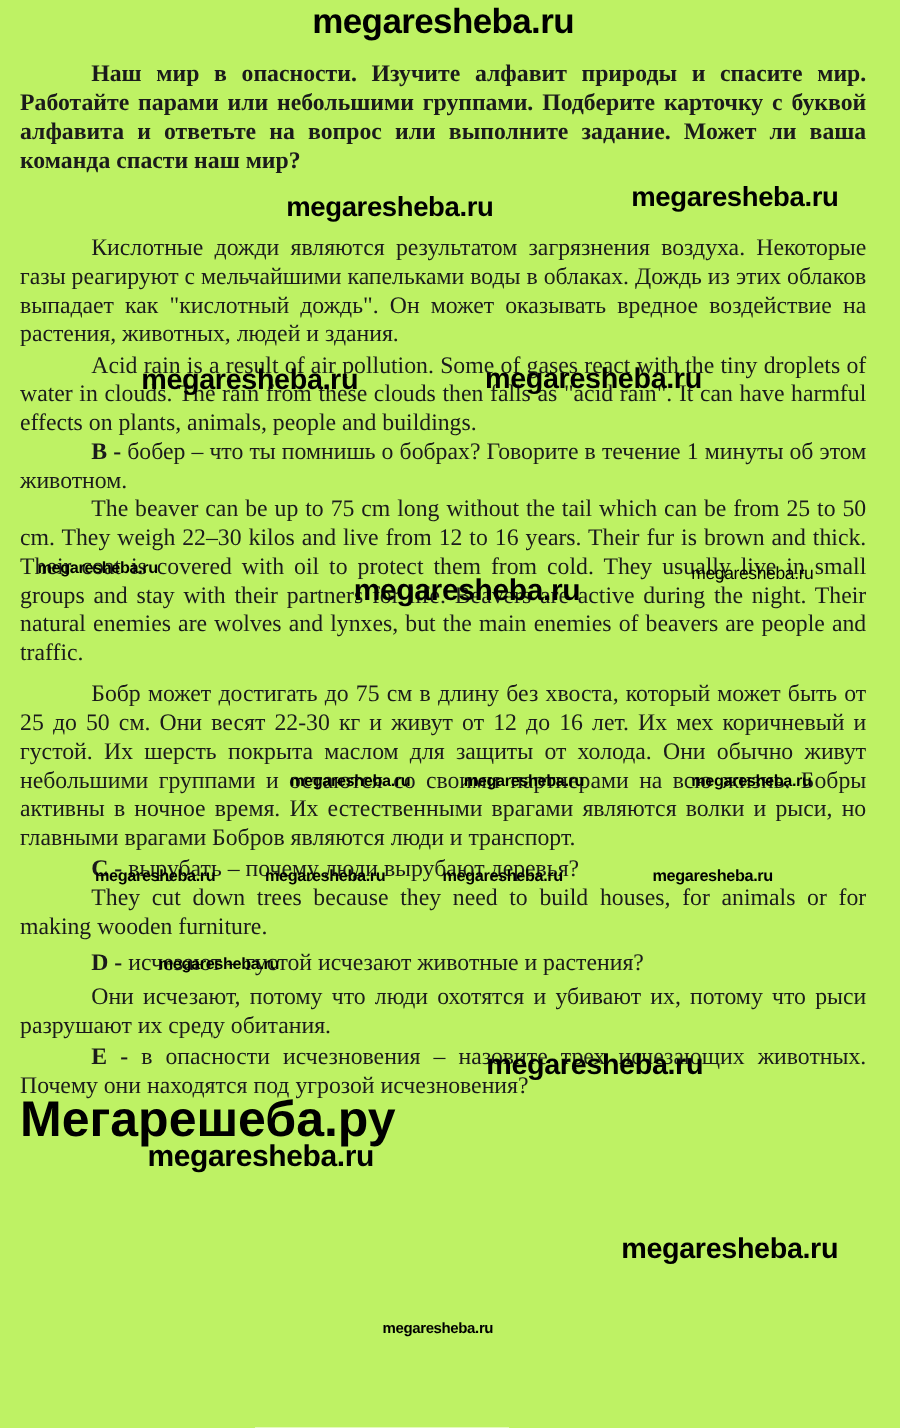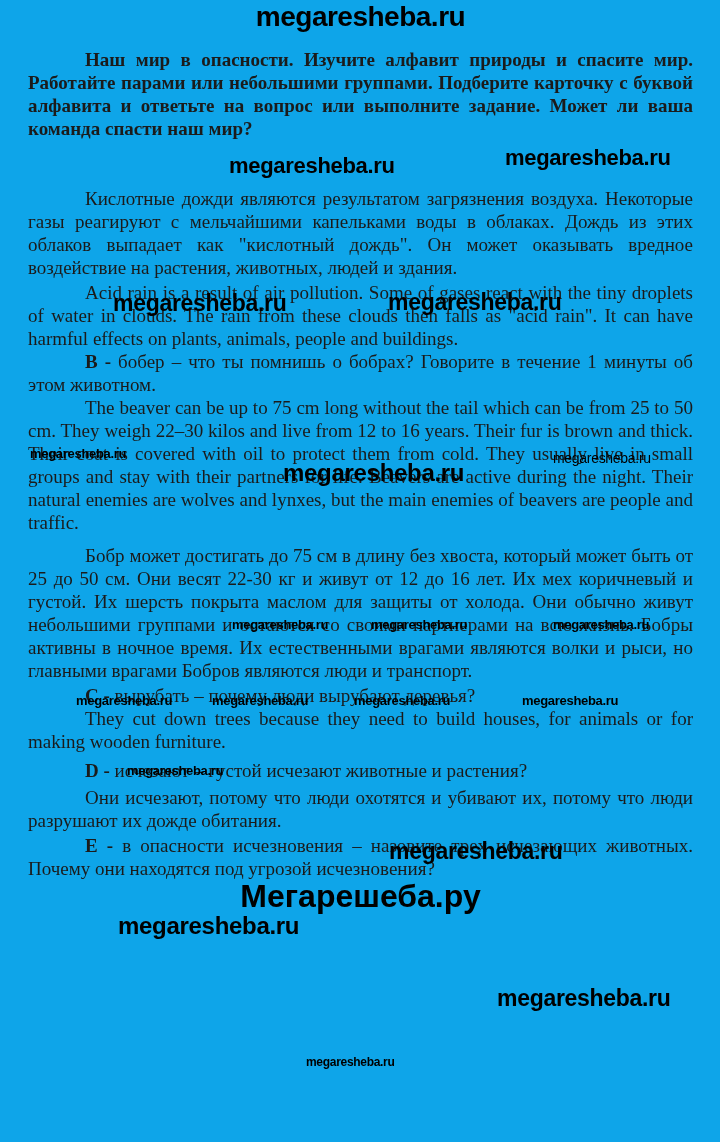--- a/index.html
+++ b/index.html
@@ -1,21 +1,21 @@
 <!DOCTYPE html>
 <html><head>
 <meta charset="utf-8">
 <style>
   html, body { margin:0; padding:0; background:#ffffff; }
   .page {
     position:relative;
     width:720px; height:1142px;
     box-sizing:border-box;
-    padding:0 27px 0 28px;
-    background:#0ea5e9;
+    padding:0 27px 0 16px;
+    background:#bef264;
     color:#1b1b1b;
     font-family:"Liberation Serif", serif;
     overflow:hidden;
   }
   .header-wm {
     font-family:"Liberation Sans", sans-serif;
     font-weight:bold;
     font-size:28px; line-height:30px;
     letter-spacing:-0.5px;
     text-align:center;
@@ -32,22 +32,22 @@
   .intro { font-weight:bold; margin-top:16px; margin-bottom:47px; }
   .q-label { font-weight:bold; }
   .mt2  { margin-top:2px; }
   .mt4  { margin-top:4px; }
   .mt6  { margin-top:6px; }
   .mt10 { margin-top:10px; }
   .mt12 { }
   .footer-brand {
     font-family:"Liberation Sans", sans-serif;
     font-weight:bold;
-    font-size:32px; line-height:32px;
-    text-align:center;
+    font-size:40px; line-height:32px;
+    text-align:left;
     color:#000;
   }
   .wm-layer { position:absolute; left:0; top:0; width:720px; height:1142px; pointer-events:none; }
   .wm {
     position:absolute;
     font-family:"Liberation Sans", sans-serif;
     color:#000;
     letter-spacing:-0.3px;
     white-space:nowrap;
     line-height:1.05;
@@ -67,21 +67,21 @@
   <p class="mt2">Acid rain is a result of air pollution. Some of gases react with the tiny droplets of water in clouds. The rain from these clouds then falls as "acid rain". It can have harmful effects on plants, animals, people and buildings.</p>
 
   <p class="mt12"><b class="q-label">B -</b> <span>бобер – что ты помнишь о бобрах? Говорите в течение 1 минуты об этом животном.</span></p>
   <p>The beaver can be up to 75 cm long without the tail which can be from 25 to 50 cm. They weigh 22–30 kilos and live from 12 to 16 years. Their fur is brown and thick. Their coat is covered with oil to protect them from cold. They usually live in small groups and stay with their partners for life. Beavers are active during the night. Their natural enemies are wolves and lynxes, but the main enemies of beavers are people and traffic.</p>
   <p class="mt10">Бобр может достигать до 75 см в длину без хвоста, который может быть от 25 до 50 см. Они весят 22-30 кг и живут от 12 до 16 лет. Их мех коричневый и густой. Их шерсть покрыта маслом для защиты от холода. Они обычно живут небольшими группами и остаются со своими партнерами на всю жизнь. Бобры активны в ночное время. Их естественными врагами являются волки и рыси, но главными врагами Бобров являются люди и транспорт.</p>
 
   <p class="mt2"><b class="q-label">C -</b> <span>вырубать – почему люди вырубают деревья?</span></p>
   <p>They cut down trees because they need to build houses, for animals or for making wooden furniture.</p>
 
   <p class="mt6"><b class="q-label">D -</b> <span>исчезают – густой исчезают животные и растения?</span></p>
-  <p class="mt4">Они исчезают, потому что люди охотятся и убивают их, потому что люди разрушают их дожде обитания.</p>
+  <p class="mt4">Они исчезают, потому что люди охотятся и убивают их, потому что рыси разрушают их среду обитания.</p>
 
   <p class="mt2"><b class="q-label">E -</b> <span>в опасности исчезновения – назовите трех исчезающих животных. Почему они находятся под угрозой исчезновения?</span></p>
 
   <div class="footer-brand">Мегарешеба.ру</div>
 
   <div class="wm-layer">
       <span class="wm wm-b" style="left: 229px; top: 154px; font-size: 22px;">megaresheba.ru</span>
       <span class="wm wm-b" style="left: 505px; top: 146px; font-size: 22px;">megaresheba.ru</span>
       <span class="wm wm-b" style="left: 113px; top: 291px; font-size: 23px;">megaresheba.ru</span>
       <span class="wm wm-b" style="left: 388px; top: 290px; font-size: 23px;">megaresheba.ru</span>

